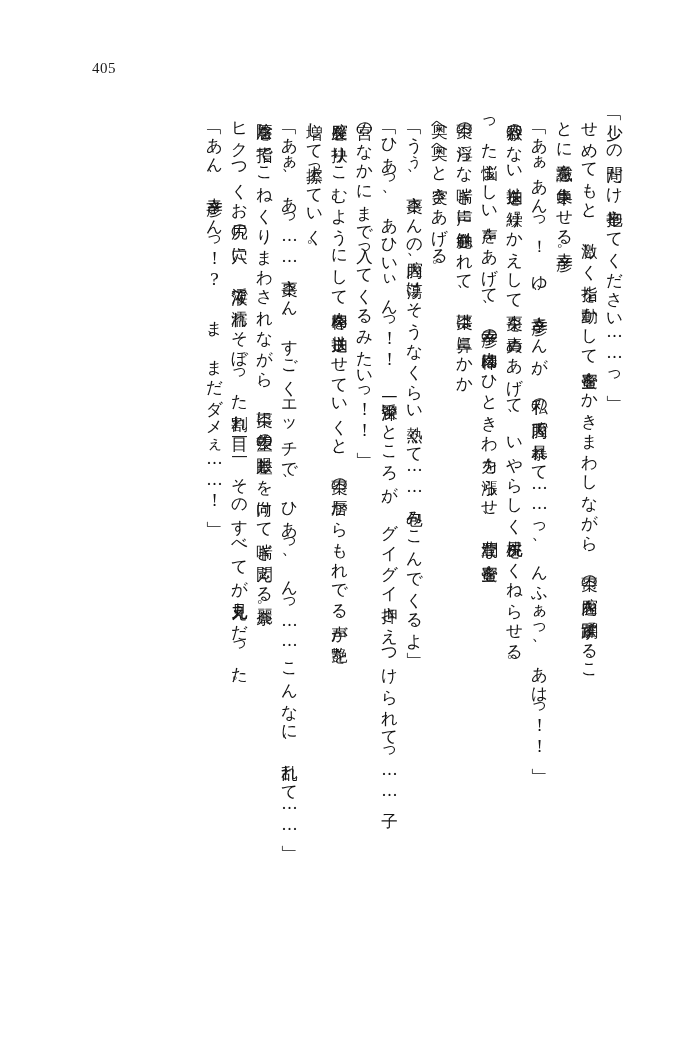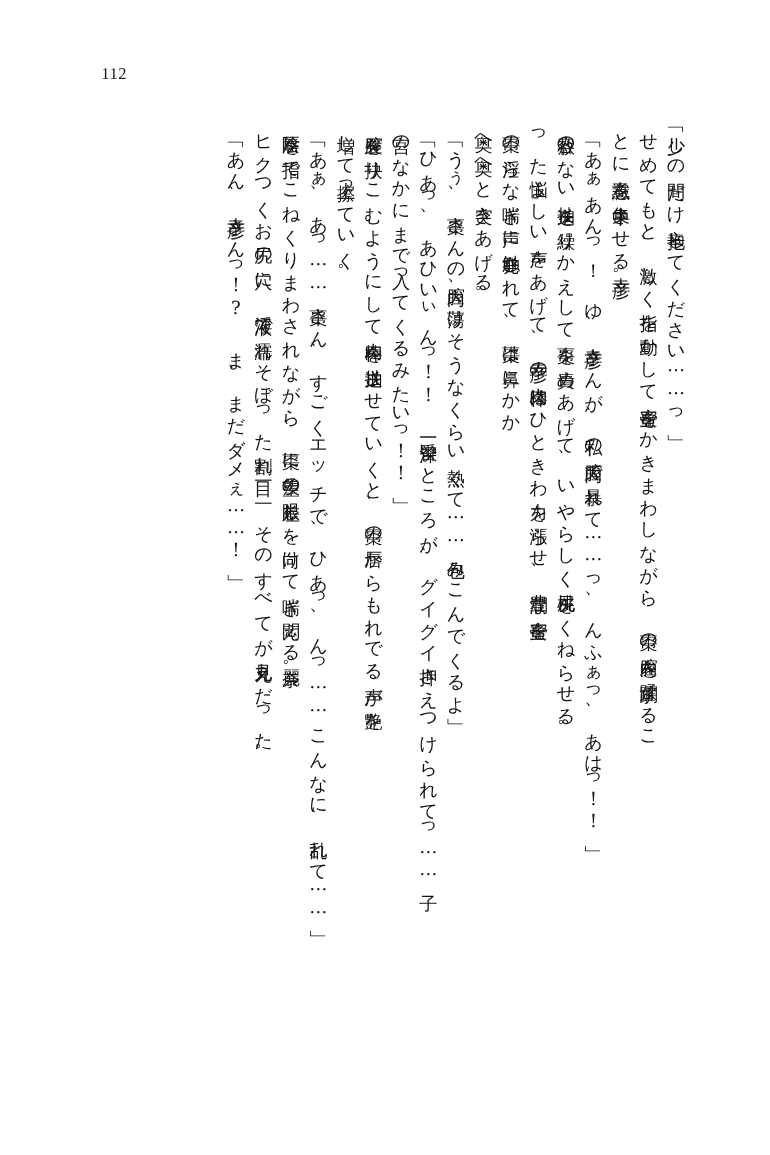--- a/index.html
+++ b/index.html
@@ -63,21 +63,21 @@
   }
   .column.indent1 {
     padding-top: 14px;
   }
 </style>
 </head>
 <body>
 
 <div id="page">
 
-  <div id="page-number">112</div>
+  <div id="page-number">405</div>
 
   <div id="text-block">
     <div class="column">「少しの間だけ辛抱してください……っ」</div>
     <div class="column">せめてもと、激しく指を動かして蜜壺をかきまわしながら、棗の膣内を蹂躙するこ</div>
     <div class="column">とに意識を集中させる幸彦。</div>
     <div class="column indent1">「あぁあんっ！　ゆ、幸彦さんが、私の膣内で暴れて……っ、んふぁっ、あはっ!!」</div>
     <div class="column">容赦のない抽送を繰りかえして棗を責めあげて、いやらしく桃尻をくねらせる。</div>
     <div class="column">った悩ましい声をあげて、幸彦の肉棒はひときわ力を漲らせ、豊潤な蜜壺を</div>
     <div class="column">棗の淫らな喘ぎ声に触発されて、棗は鼻にかか</div>
     <div class="column">奥へ奥へと突きあげる。</div>

